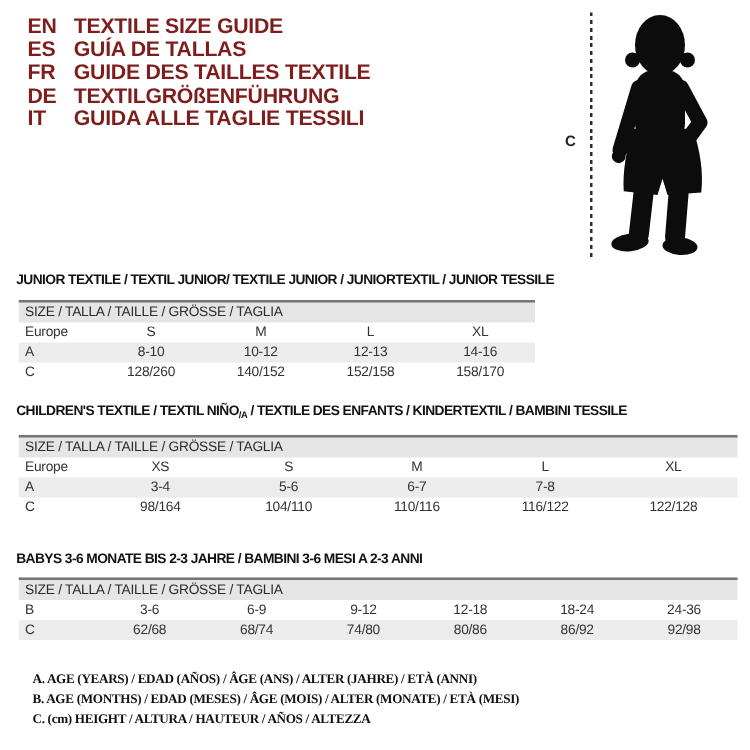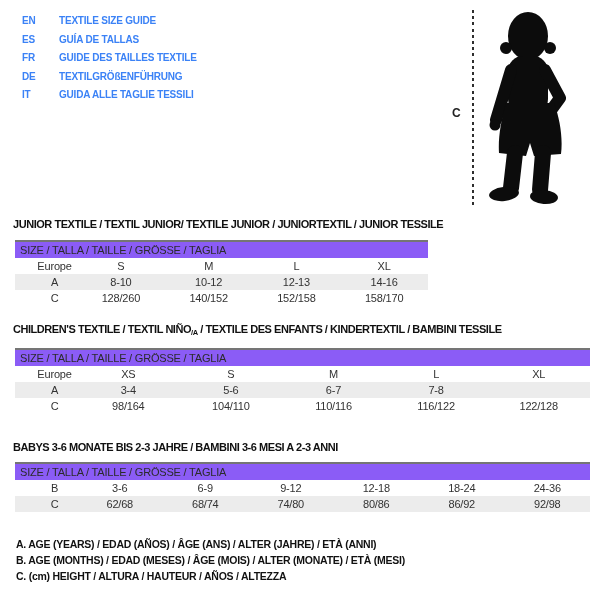--- a/index.html
+++ b/index.html
@@ -1,52 +1,52 @@
 <!DOCTYPE html>
 <html><head>
 <meta charset="utf-8">
 <style>
   html,body{margin:0;padding:0;background:#fff;}
   .page{position:relative;width:600px;height:600px;background:#ffffff;
         font-family:"Liberation Sans",sans-serif;overflow:hidden;color:#222;}
 
   
   .langs{position:absolute;left:22px;top:12px;}
-  .lang-row{height:18.6px;line-height:18.6px;font-weight:bold;font-size:10px;
-            letter-spacing:-0.2px;white-space:nowrap;color:#3b82f6;}
+  .lang-row{height:18.6px;line-height:18.6px;font-weight:bold;font-size:17px;
+            letter-spacing:-0.2px;white-space:nowrap;color:#7f1d1d;}
   .lang-code{display:inline-block;width:37px;}
 
   
   .measure-label{position:absolute;left:452px;top:106px;font-size:12px;font-weight:600;color:#222;}
   .dash-line{position:absolute;left:472px;top:10px;width:2px;height:196px;
              background:repeating-linear-gradient(to bottom,#2e2e2e 0 3px,transparent 3px 6.2px);}
   .baby{position:absolute;left:478px;top:6px;width:104px;height:200px;}
 
   
   .tbl-title{position:absolute;left:13px;font-size:11px;font-weight:bold;
              letter-spacing:-0.45px;color:#111;white-space:nowrap;}
   .t1{top:218px}.t2{top:323px}.t3a{top:426px}.t3b{top:441px}
   .sub{font-size:7.5px;vertical-align:-2px;}
 
   
   .tbl{position:absolute;left:15px;}
   .w1{width:413px}.w2{width:575px}
   .t1pos{top:240px}.t2pos{top:348px}.t3pos{top:462px}
-  .band{height:16px;line-height:16px;background:#8b5cf6;border-top:2px solid #757575;
+  .band{height:16px;line-height:16px;background:#e5e5e5;border-top:2px solid #757575;
         font-size:11px;padding-left:5px;color:#2b2b2b;letter-spacing:-0.2px;white-space:nowrap;}
   .trow{display:grid;height:16px;line-height:16px;font-size:11px;color:#333;letter-spacing:-0.2px;}
   .cols5{grid-template-columns:62px repeat(4,1fr);}
   .cols6{grid-template-columns:62px repeat(5,1fr);}
   .cols7{grid-template-columns:62px repeat(6,1fr);}
   .trow span{text-align:center;}
-  .trow .c0{text-align:center;padding-left:5px;margin-left:12px;}
+  .trow .c0{text-align:left;padding-left:5px;}
   .alt{background:#ececec;}
 
   
-  .legend{position:absolute;left:16px;top:536px;}
+  .legend{position:absolute;left:26px;top:536px;font-family:Liberation Serif, serif;}
   .legend-line{height:16px;line-height:16px;font-size:10.5px;font-weight:bold;
                letter-spacing:-0.25px;color:#111;white-space:nowrap;}
 </style>
 </head>
 <body>
 
 <div class="page">
 
   <div class="langs">
     <div class="lang-row">

